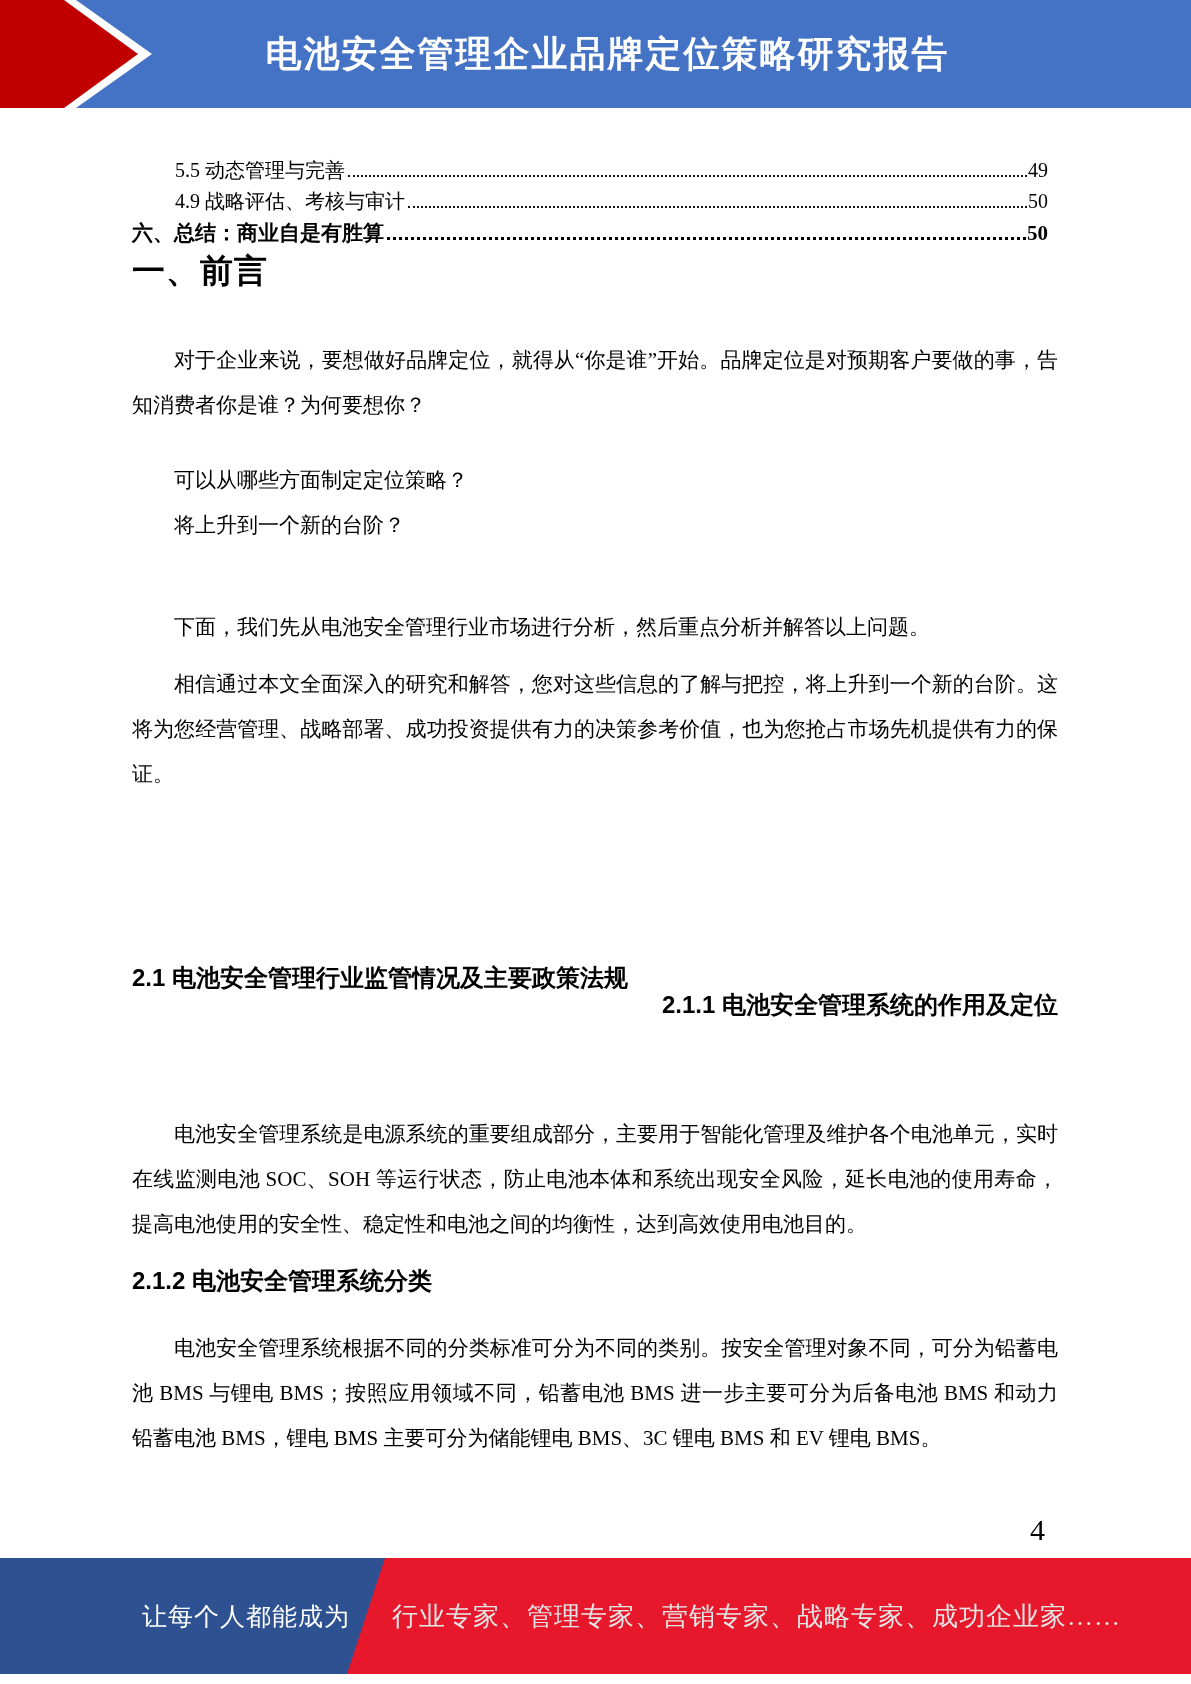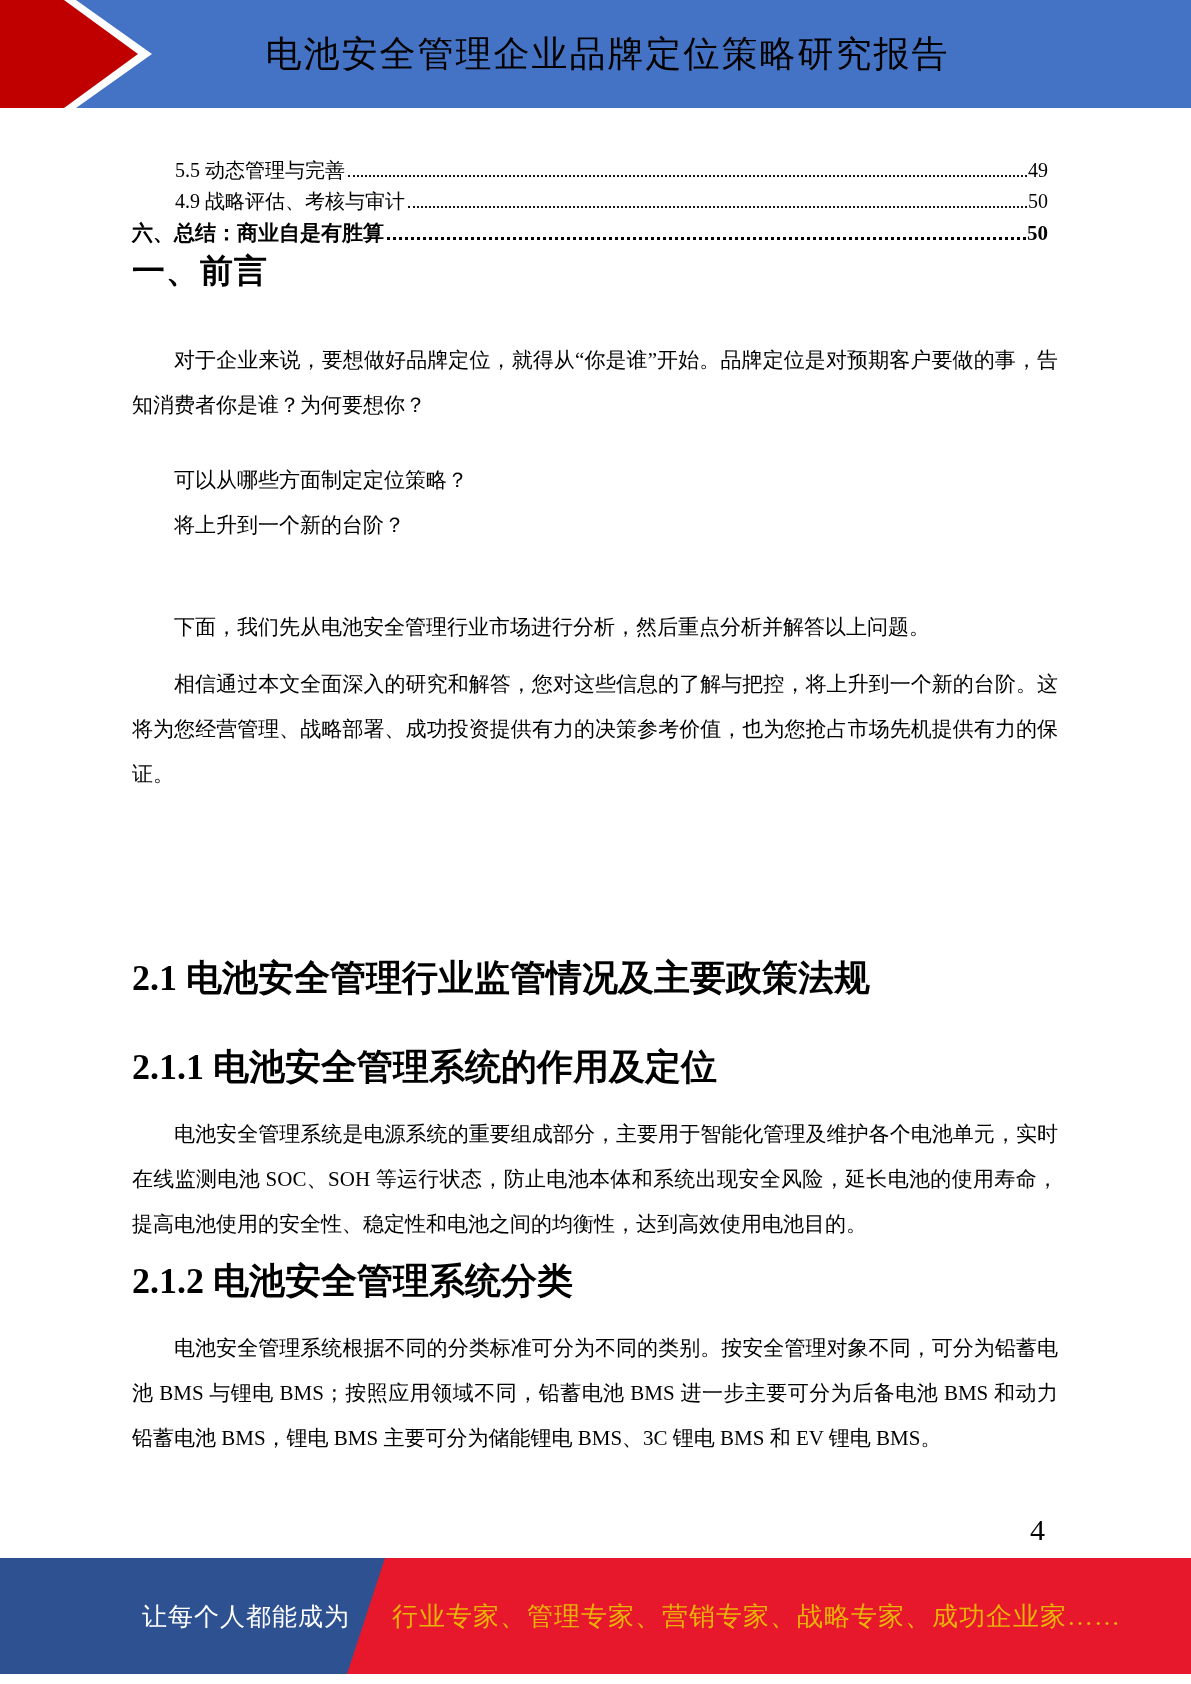--- a/index.html
+++ b/index.html
@@ -6,66 +6,66 @@
   html, body { background: #ffffff; }
   body { width: 1191px; height: 1684px; position: relative; overflow: hidden;
          font-family: "Liberation Serif", "DejaVu Serif", serif; color: #000; }
 
   .page { position: absolute; inset: 0; background: #fff; }
 
   
   .banner { position: absolute; top: 0; left: 0; right: 0; height: 108px;
             background: #4472C4; display: flex; align-items: center; justify-content: center; }
   .banner-arrow { position: absolute; left: 0; top: 0; width: 160px; height: 108px; }
-  .banner-title { color: #000000; font-family: "Liberation Sans", "DejaVu Sans", sans-serif;
-                  font-weight: normal; font-size: 36px; letter-spacing: 2px; margin-left: 24px; }
+  .banner-title { color: #ffffff; font-family: "Liberation Sans", "DejaVu Sans", sans-serif;
+                  font-weight: bold; font-size: 36px; letter-spacing: 2px; margin-left: 24px; }
 
   
   .toc { position: absolute; left: 132px; width: 916px; top: 140px;
          font-size: 20px; margin-top: 17px; }
   .toc-row { display: flex; align-items: baseline; height: 31px; }
   .toc-row.indent { padding-left: 43px; }
   .toc-row.bold { font-weight: bold; font-size: 21px; }
   .toc-label { white-space: nowrap; }
   .toc-dots { flex: 1; border-bottom: 2.5px dotted #141414; margin: 0 1px 5px 3px; min-width: 20px; }
   .toc-row.bold .toc-dots { border-bottom-width: 3.5px; border-bottom-color: #000; }
   .toc-page { white-space: nowrap; }
 
   
   .abs { position: absolute; left: 132px; right: 133px; }
   .h-big { font-family: "Liberation Sans", "DejaVu Sans", sans-serif; font-weight: bold;
            font-size: 33px; line-height: 42px; letter-spacing: 1px; }
-  .h-sub { font-family: Liberation Serif, serif; font-weight: bold;
-           font-size: 36px; line-height: 34px; }
+  .h-sub { font-family: Liberation Sans, sans-serif; font-weight: bold;
+           font-size: 24px; line-height: 34px; }
   .para { font-size: 21px; line-height: 45px; text-align: justify; text-indent: 2em; }
   .qline { font-size: 21px; line-height: 45px; text-indent: 2em; }
 
   #h-preface   { top: 250px; }
   #para-a      { top: 338px; }
   #questions   { top: 458px; }
   #para-b      { top: 605px; }
   #para-c      { top: 662px; }
   #h-ch2       { top: 806px; }
   #h-21        { top: 961px; }
-  #h-211       { top: 1050px; }
+  #h-211       { top: 988px; text-align: right; }
   #para-211    { top: 1112px; }
   #h-212       { top: 1264px; }
   #para-212    { top: 1326px; }
 
   .page-number { position: absolute; top: 1513px; left: 1030px; font-size: 30px; }
 
   
   .footer { position: absolute; left: 0; right: 0; bottom: 10px; height: 116px; background: #2E5192; }
   .footer-red { position: absolute; inset: 0; background: #E7182C;
                 clip-path: polygon(385px 0, 100% 0, 100% 100%, 347px 100%); }
   .footer-left-text { position: absolute; left: 142px; top: 0; height: 100%;
                       display: flex; align-items: center; color: #ffffff;
                       font-size: 25px; letter-spacing: 1px; }
   .footer-right-text { position: absolute; left: 392px; top: 0; height: 100%;
-                       display: flex; align-items: center; color: #eab308;
+                       display: flex; align-items: center; color: #e5e5e5;
                        font-size: 26px; letter-spacing: 1px; }
 </style>
 </head>
 <body>
 
 <div class="page">
 
   <div class="banner">
     <svg class="banner-arrow" viewBox="0 0 160 108" aria-hidden="true">
       <polygon points="0,0 76,0 152,54 76,108 0,108" fill="#ffffff"></polygon>

